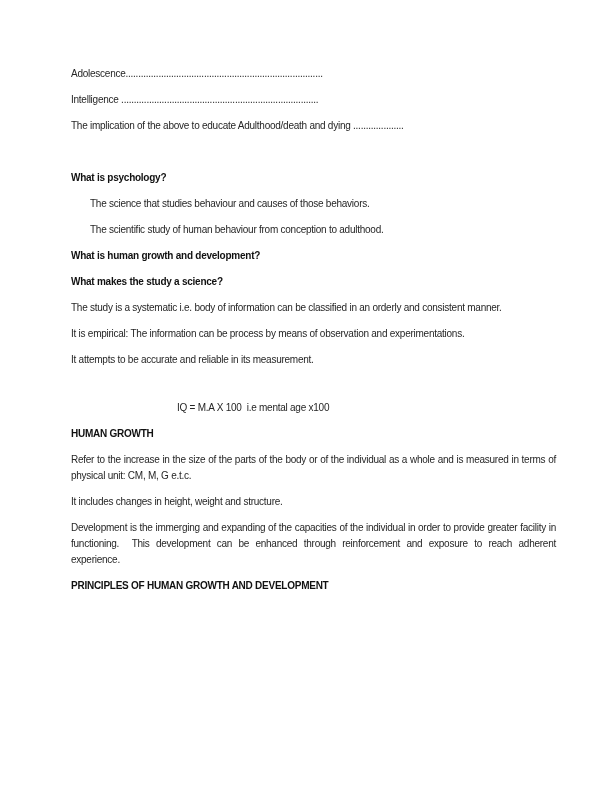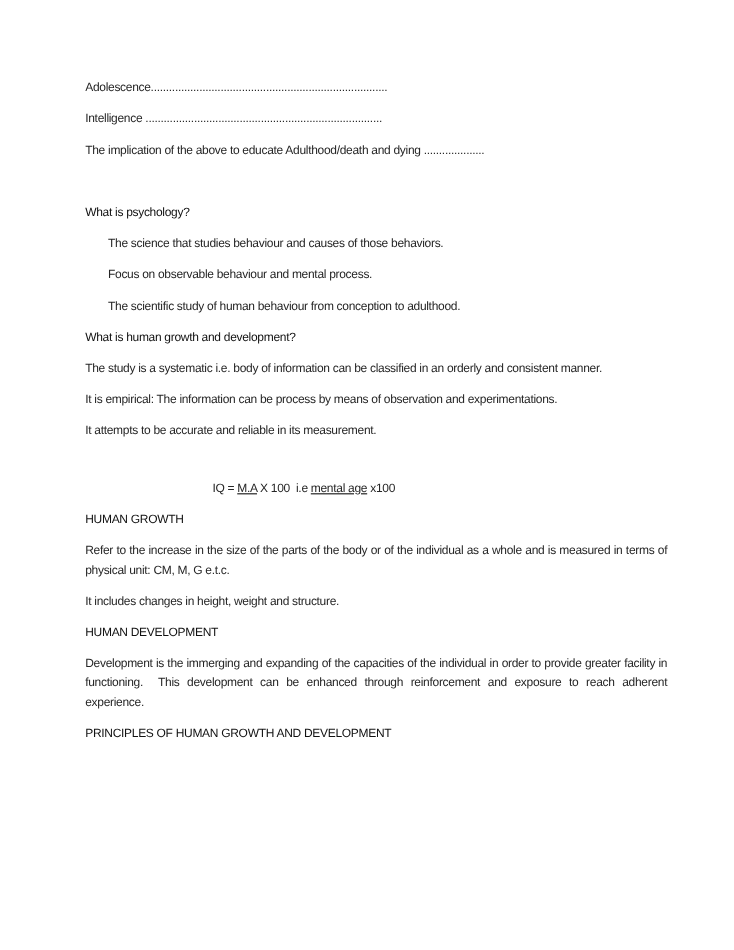--- a/index.html
+++ b/index.html
@@ -11,59 +11,58 @@
     box-sizing: border-box;
     padding: 66px 56px 0 71px;
     font-family: "Liberation Sans", "DejaVu Sans", sans-serif;
     font-size: 10px;
     letter-spacing: -0.25px;
     line-height: 16px;
     color: #262626;
     overflow: hidden;
   }
   .para { margin: 0 0 10px 0; }
-  .h { font-weight: normal; color: #111111; }
+  .h { font-weight: bold; color: #111111; }
   .ind { padding-left: 19px; }
   .just { text-align: justify; }
   .dotline { white-space: nowrap; overflow: hidden; }
   .gap1 { height: 26px; }
   .gap2 { height: 22px; }
   .formula-line1 { margin-left: 106px; }
   .formula-line2 { margin-left: 132px; }
-  .u { text-decoration: underline; }
+  .u { }
   .chron { margin-left: 48px; }
 </style>
 </head>
 <body>
 
 <div class="page">
 
   <div class="para dotline">Adolescence..............................................................................</div>
   <div class="para dotline">Intelligence ..............................................................................</div>
   <div class="para dotline">The implication of the above to educate Adulthood/death and dying ....................</div>
 
   <div class="gap1"></div>
 
   <div class="para h">What is psychology?</div>
   <div class="para ind">The science that studies behaviour and causes of those behaviors.</div>
-  <div class="para ind">Focus on observable behaviour and mental process.</div>
 
   <div class="para ind">The scientific study of human behaviour from conception to adulthood.</div>
   <div class="para h">What is human growth and development?</div>
 
+  <div class="para h">What makes the study a science?</div>
   <div class="para">The study is a systematic i.e. body of information can be classified in an orderly and consistent manner.</div>
   <div class="para">It is empirical: The information can be process by means of observation and experimentations.</div>
   <div class="para">It attempts to be accurate and reliable in its measurement.</div>
 
   <div class="gap2"></div>
 
   <div class="para formula-line1"><span>IQ = </span><span class="u">M.A</span><span> X 100&nbsp; i.e </span><span class="u">mental age</span><span> x100</span></div>
 
   <div class="para h">HUMAN GROWTH</div>
   <div class="para just">Refer to the increase in the size of the parts of the body or of the individual as a whole and is measured in terms of physical unit: CM, M, G e.t.c.</div>
   <div class="para">It includes changes in height, weight and structure.</div>
 
-  <div class="para h">HUMAN DEVELOPMENT</div>
   <div class="para just">Development is the immerging and expanding of the capacities of the individual in order to provide greater facility in functioning.&nbsp; This development can be enhanced through reinforcement and exposure to reach adherent experience.</div>
 
   <div class="para h">PRINCIPLES OF HUMAN GROWTH AND DEVELOPMENT</div>
 
 </div>
 
 </body></html>

